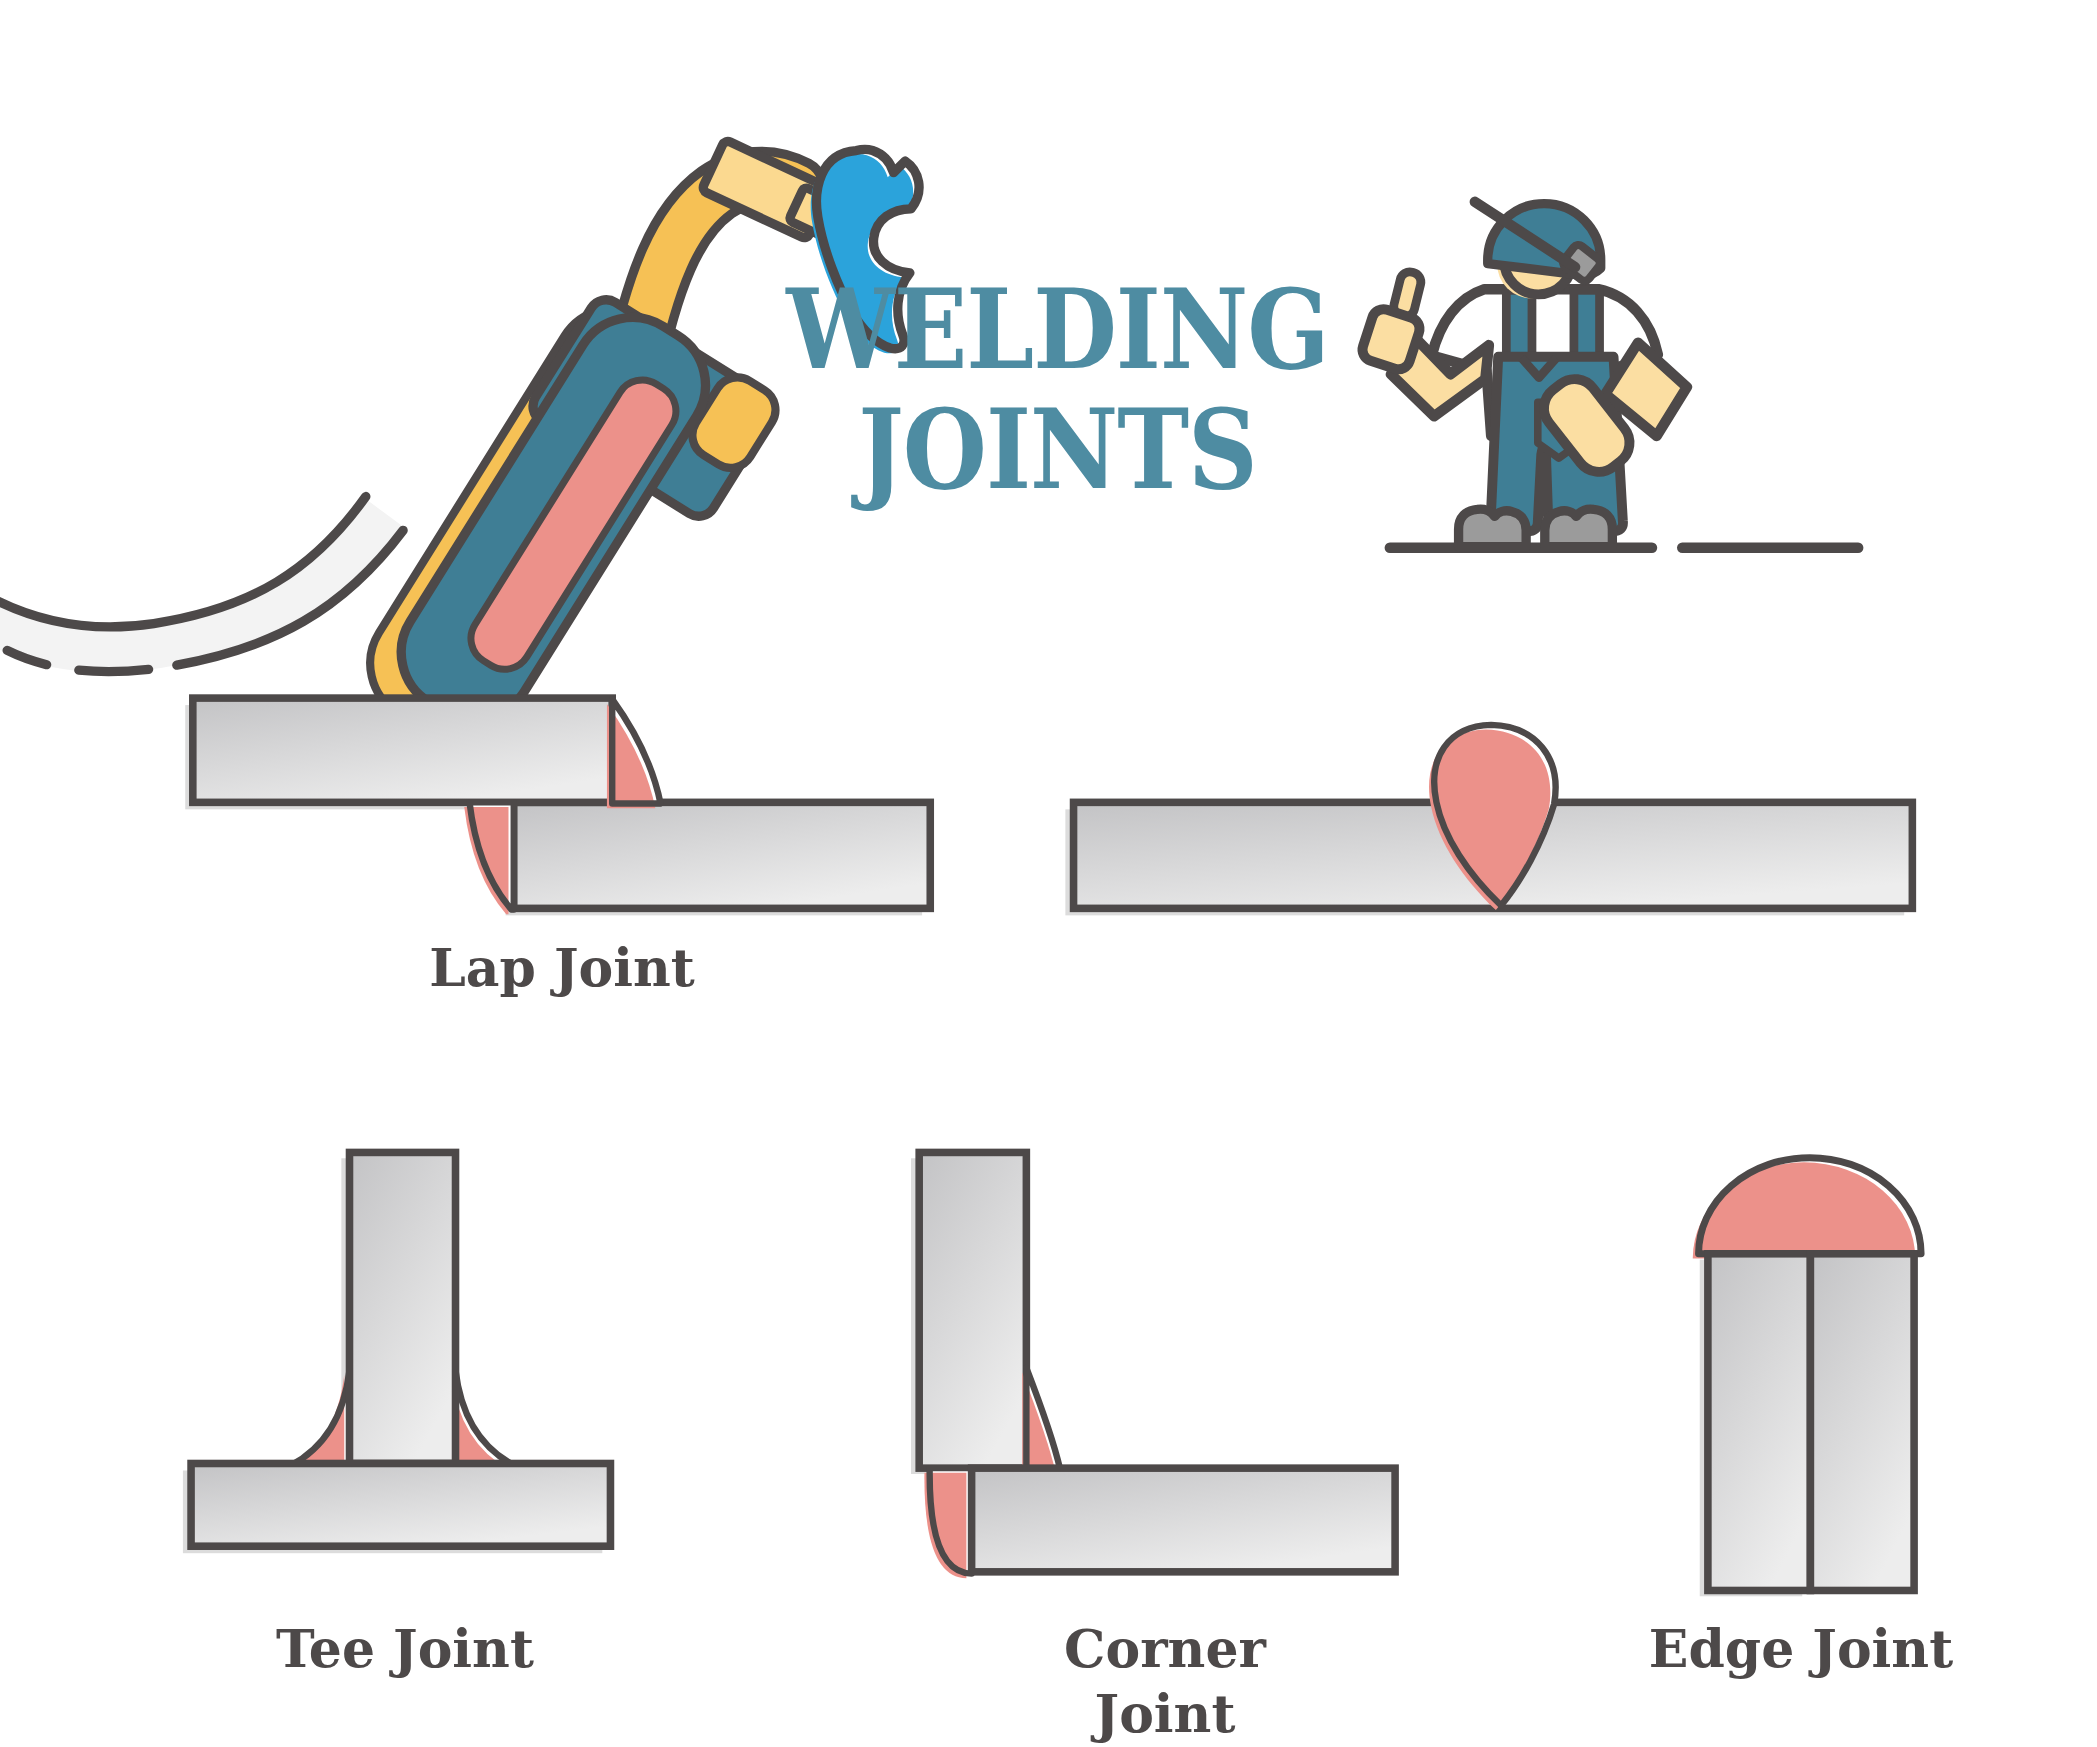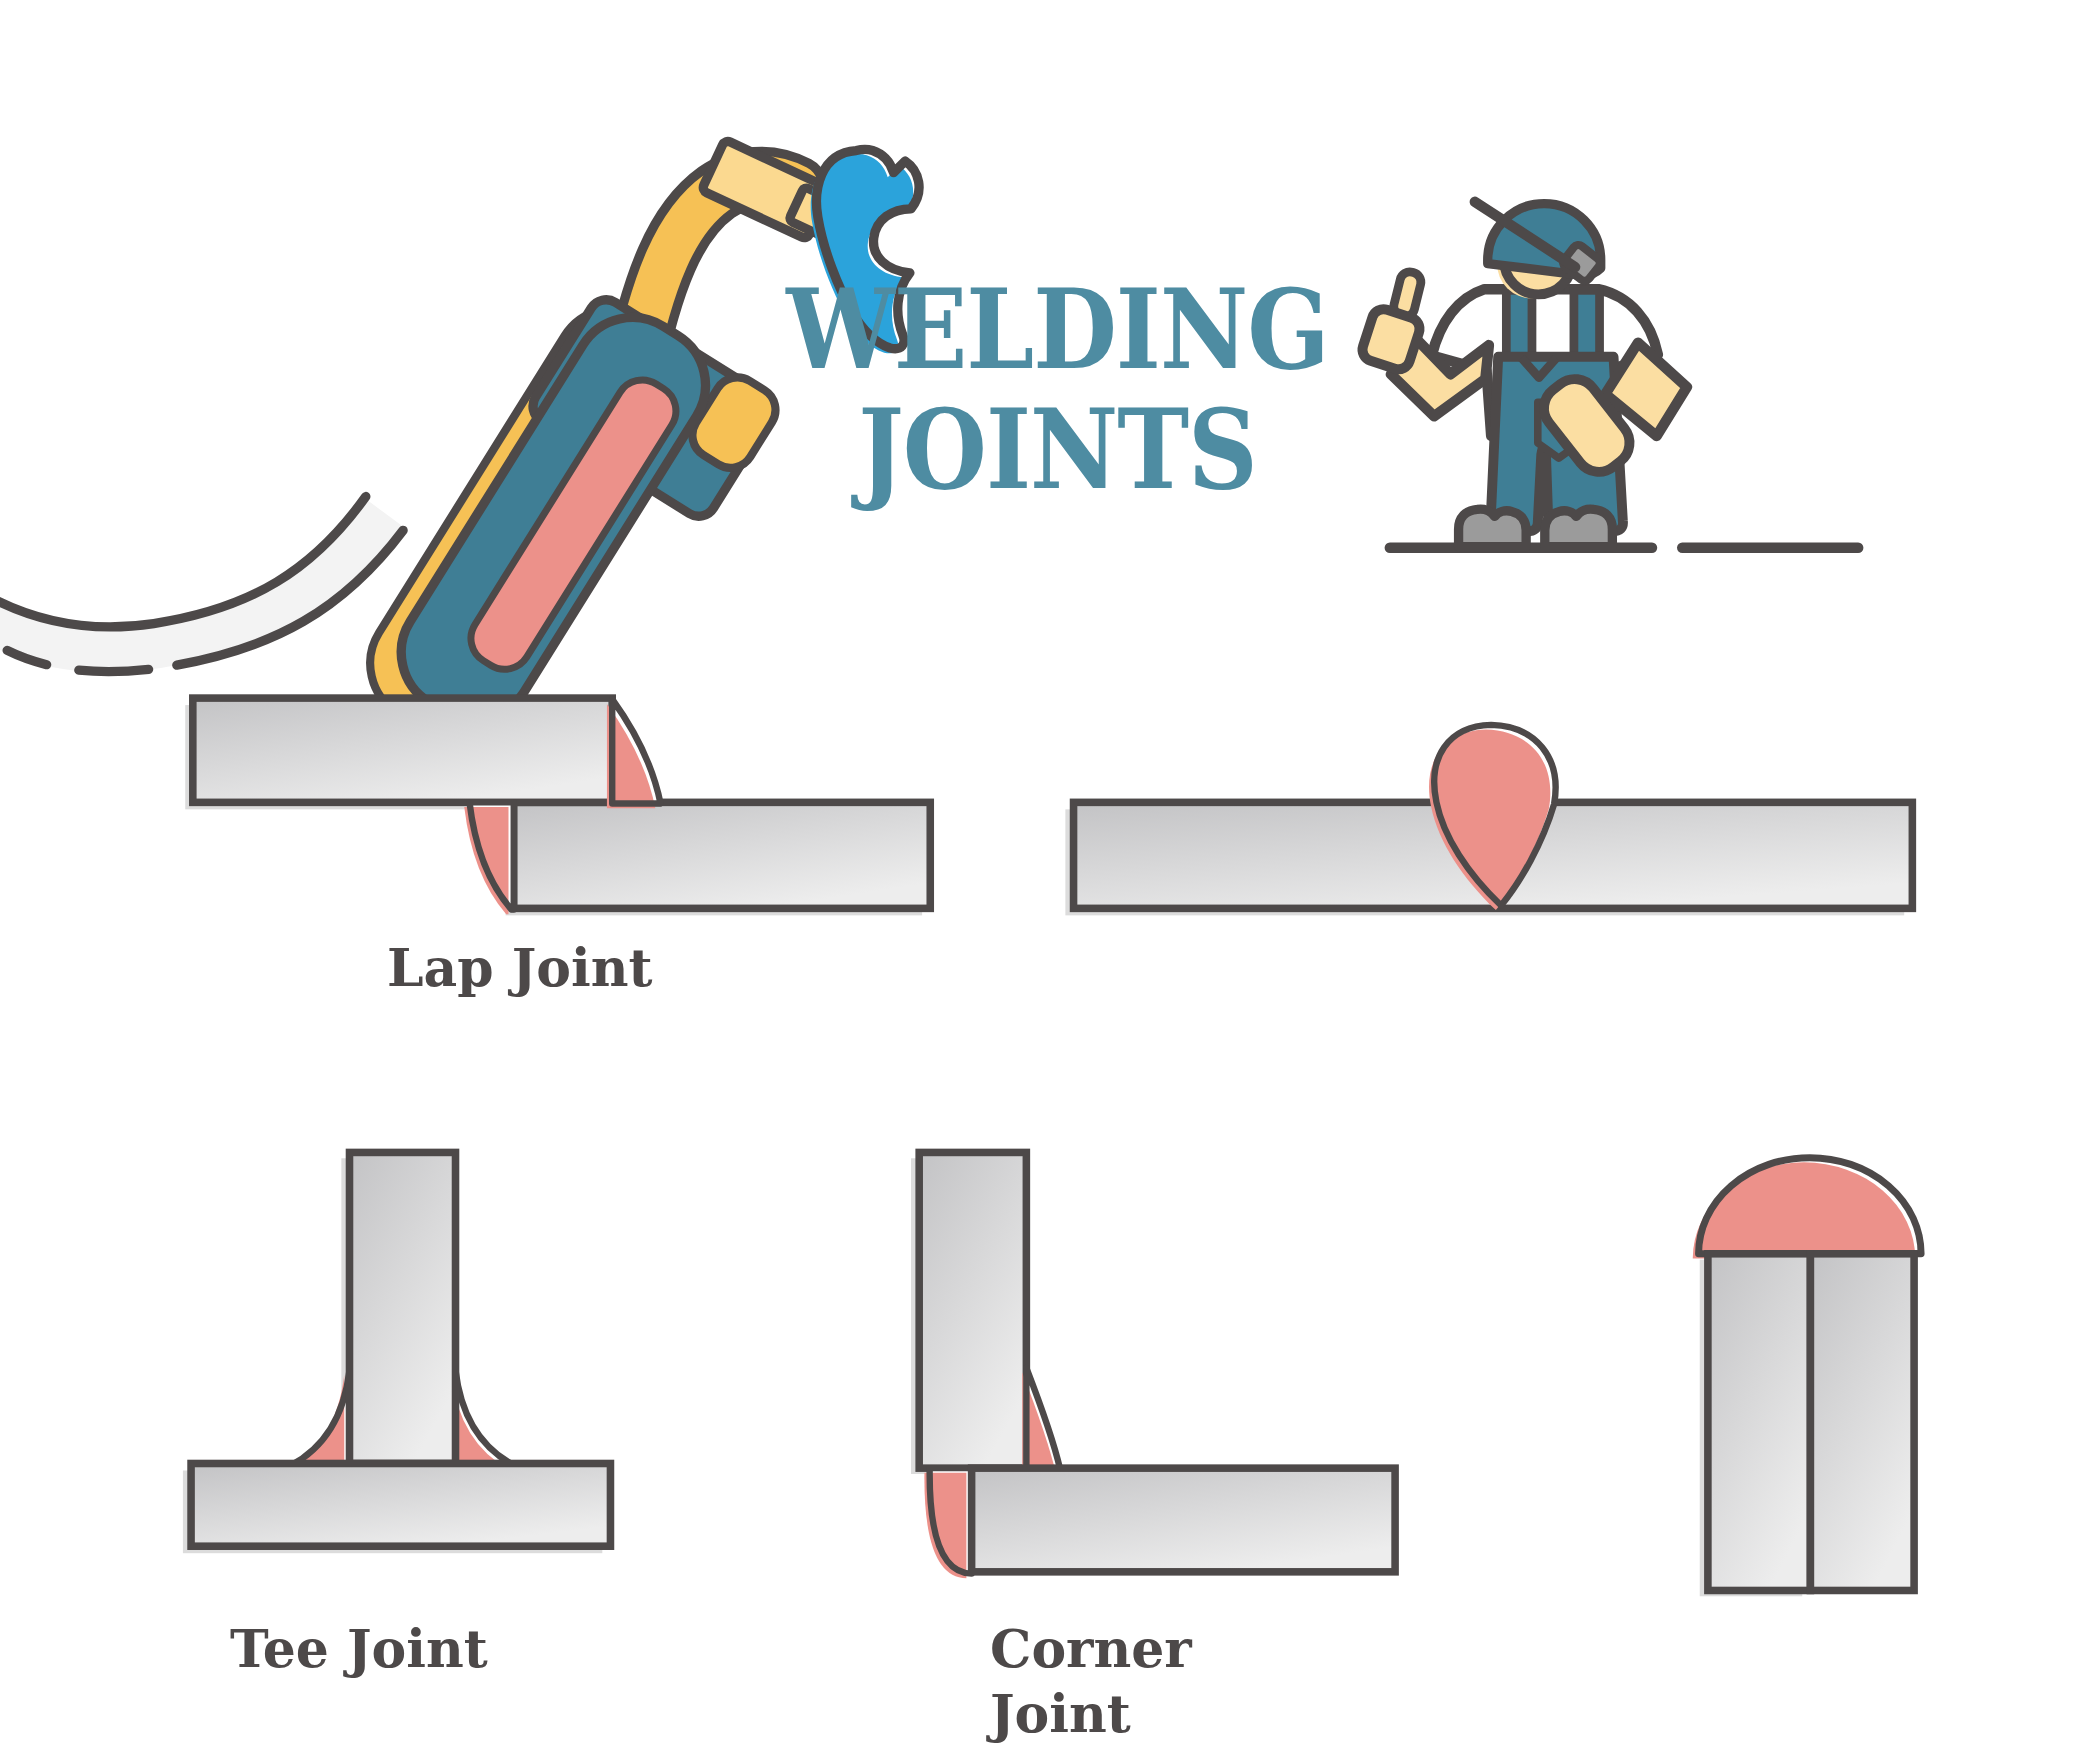--- a/index.html
+++ b/index.html
@@ -2,21 +2,21 @@
 <html style="font-size:9.3px"><head>
 <meta charset="utf-8">
 <style>
   html,body{margin:0;padding:0;background:#ffffff;}
   #stage{position:relative;width:2097px;height:1748px;background:#ffffff;overflow:hidden;
          font-family:"DejaVu Serif", serif;}
   #art{position:absolute;left:0;top:0;}
   .title{position:absolute;left:708px;top:269px;width:699px;text-align:center;
          font-weight:bold;font-size:111px;line-height:120px;letter-spacing:-1.2px;
          transform:scaleX(0.87);transform-origin:50% 50%;}
-  .jlabel{position:absolute;width:350px;font-weight:bold;
+  .jlabel{position:absolute;width:350px;text-align:center;font-weight:bold;
           font-size:52px;line-height:65px;}
 </style>
 </head>
 <body>
 
 <div id="stage">
 
 <svg id="art" width="2097" height="1748" viewBox="0 0 3600 3000">
   <defs>
     <linearGradient id="pg" x1="0" y1="0" x2="0.6" y2="1">
@@ -209,15 +209,16 @@
 </svg>
 
 <div class="title" style="color:#4E8CA2">
   <div>WELDING</div>
   <div>JOINTS</div>
 </div>
 
 <div class="jlabel" style="left:387px;top:935px;color:#4D4949">Lap Joint</div>
 <div class="jlabel" style="left:990px;top:1616px;color:#4D4949">Corner Joint</div>
 <div class="jlabel" style="left:230px;top:1616px;color:#4D4949">Tee Joint</div>
+<div class="jlabel" style="left:1626px;top:1616px;color:#4D4949">Edge Joint</div>
 
 </div>
 
 
 </body></html>

